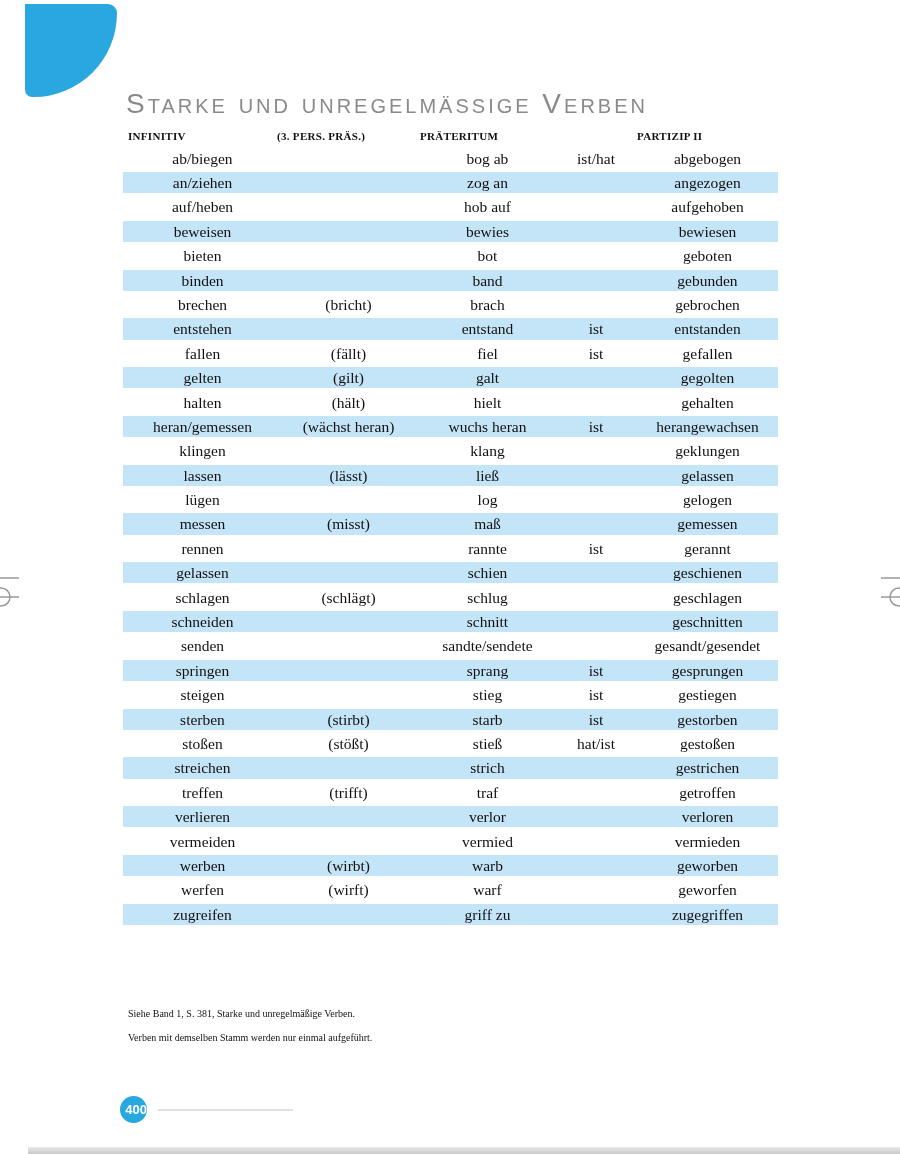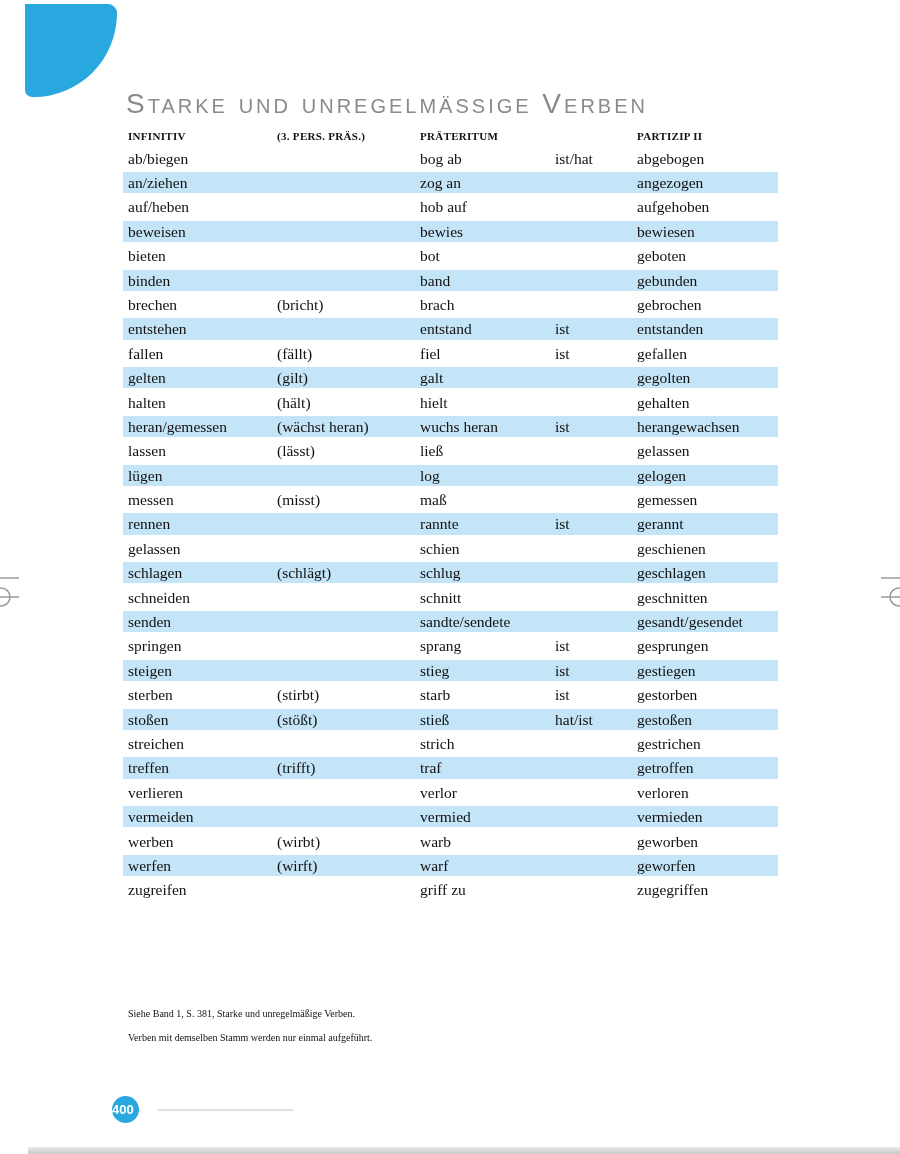--- a/index.html
+++ b/index.html
@@ -21,21 +21,21 @@
     font-variant:small-caps;font-size:28px;letter-spacing:3px;
     color:#8a8a8a;font-weight:400;white-space:nowrap;margin-top:40px;
   }
 
   
   .thead{
     position:absolute;left:123px;top:103px;width:655px;display:flex;
     font-weight:bold;font-size:15px;letter-spacing:0.3px;
   }
   .tbody{
-    position:absolute;left:123px;top:146px;width:655px;
+    position:absolute;left:123px;top:146px;width:655px;text-align:center;
   }
   .trow{
     display:flex;height:24.4px;box-sizing:border-box;padding:1.6px 0;
   }
   .trow:nth-child(even){
     background:#c4e4f7;background-clip:content-box;
   }
   .tcell{
     box-sizing:border-box;line-height:21.2px;font-size:15.5px;
     white-space:nowrap;overflow:visible;
@@ -47,24 +47,24 @@
   .c-aux{width:82px;}
   .c-part{flex:1;}
 
   
   .footer-notes{
     position:absolute;left:128px;top:1002px;font-size:10px;line-height:24px;
   }
 
   
   .page-badge{
-    position:absolute;left:112px;top:1096px;width:27px;height:27px;
+    position:absolute;left:120px;top:1096px;width:27px;height:27px;
     border-radius:50%;background:#29a8e0;color:#fff;
     font-family:"Liberation Sans", sans-serif;font-size:13px;font-weight:bold;
-    display:flex;align-items:center;justify-content:flex-start;
+    display:flex;align-items:center;justify-content:flex-end;
   }
   .page-rule{
     position:absolute;left:158px;top:1109px;width:135px;height:2px;background:#e0e0e0;
   }
 
   
   .regmark{position:absolute;top:568px;width:26px;height:56px;}
   .regmark.left{left:0;}
   .regmark.right{right:0;}
 
@@ -166,20 +166,27 @@
       <span class="tcell c-praet">hielt</span>
       <span class="tcell c-aux"></span>
       <span class="tcell c-part">gehalten</span>
     </div>
     <div class="trow">
       <span class="tcell c-inf">heran/gemessen</span>
       <span class="tcell c-praes">(wächst heran)</span>
       <span class="tcell c-praet">wuchs heran</span>
       <span class="tcell c-aux">ist</span>
       <span class="tcell c-part">herangewachsen</span>
+    </div>
+    <div class="trow">
+      <span class="tcell c-inf">klingen</span>
+      <span class="tcell c-praes"></span>
+      <span class="tcell c-praet">klang</span>
+      <span class="tcell c-aux"></span>
+      <span class="tcell c-part">geklungen</span>
     </div>
     <div class="trow">
       <span class="tcell c-inf">lassen</span>
       <span class="tcell c-praes">(lässt)</span>
       <span class="tcell c-praet">ließ</span>
       <span class="tcell c-aux"></span>
       <span class="tcell c-part">gelassen</span>
     </div>
     <div class="trow">
       <span class="tcell c-inf">lügen</span>

